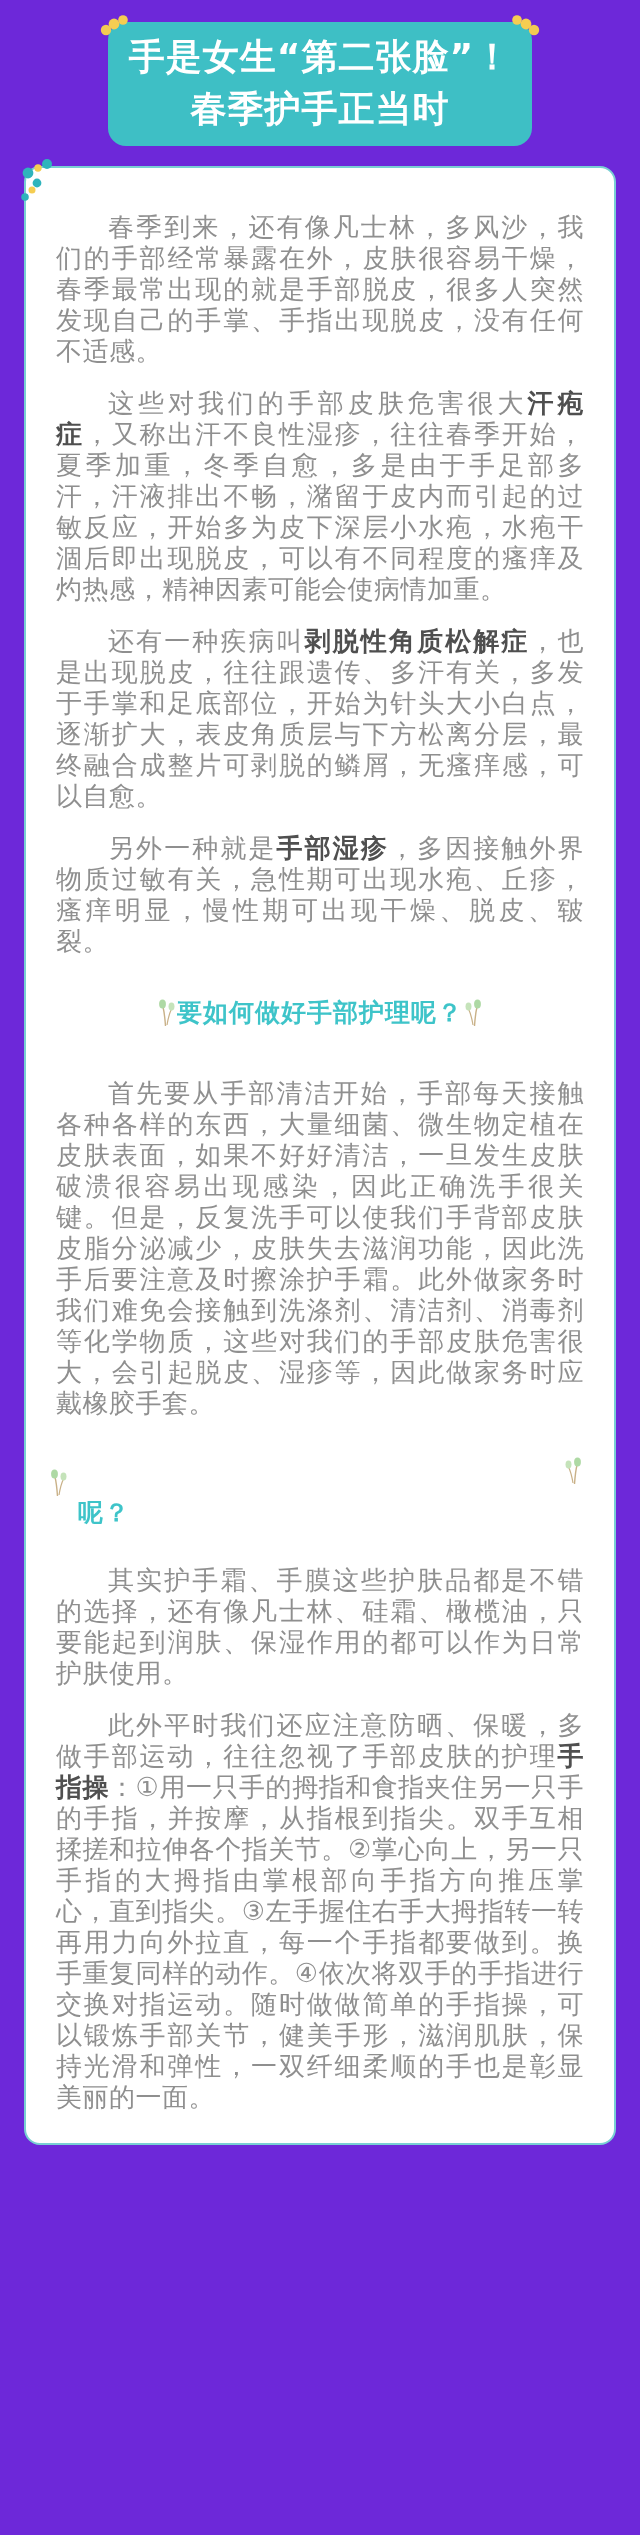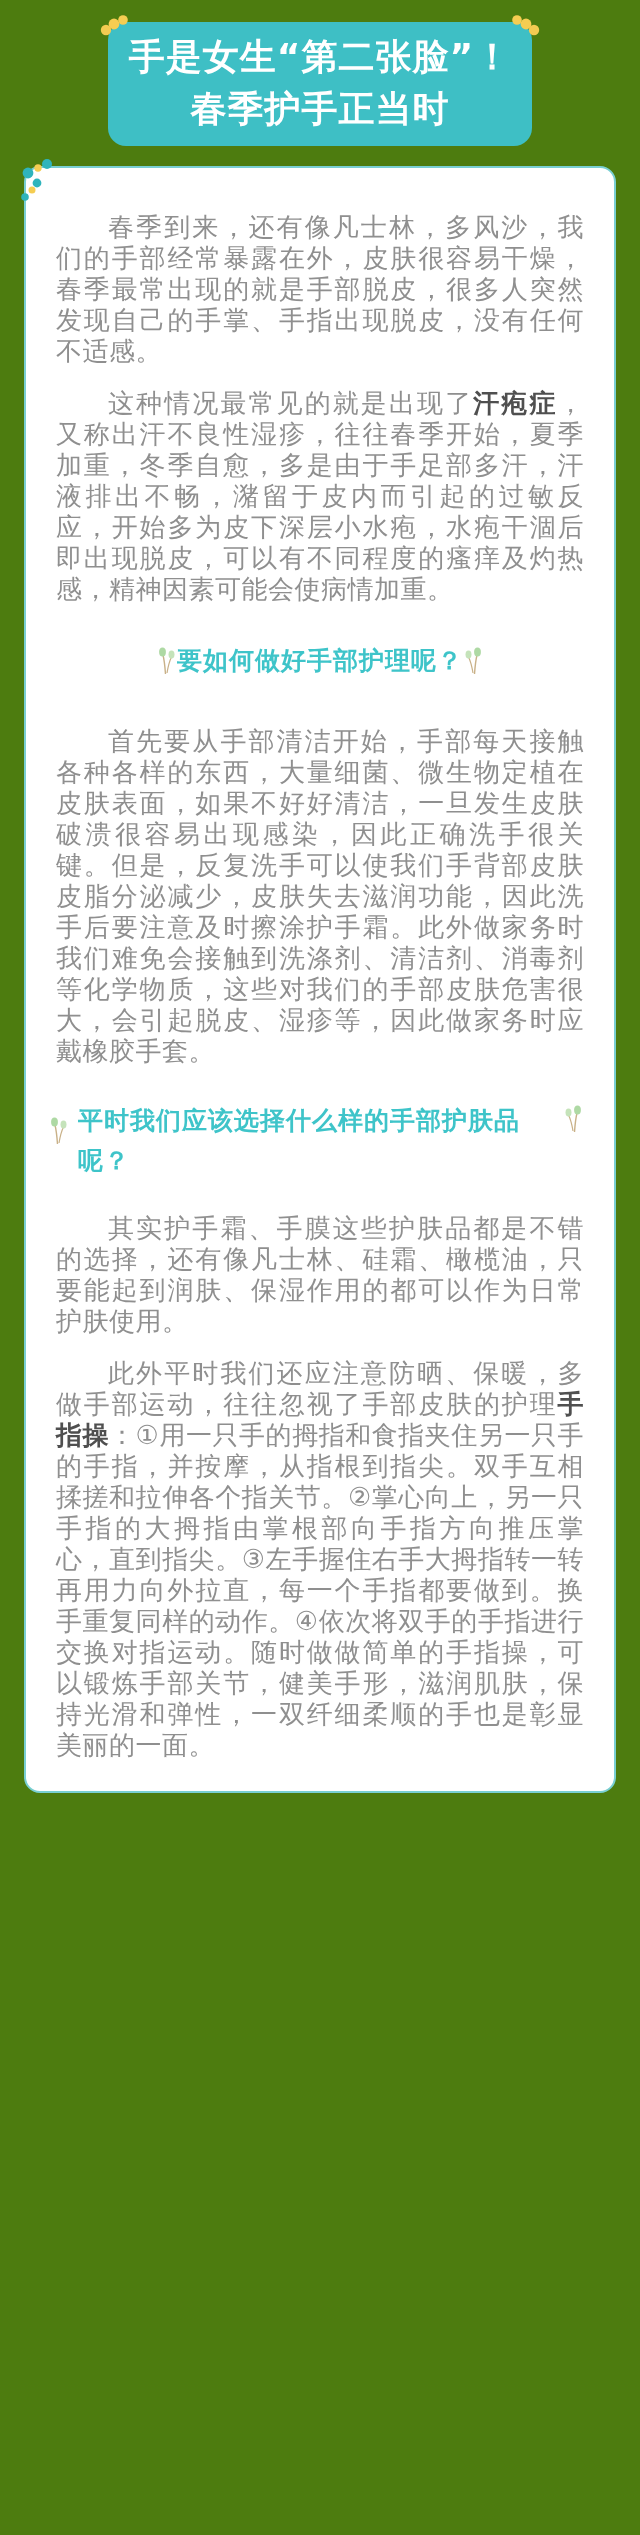--- a/index.html
+++ b/index.html
@@ -1,17 +1,17 @@
 <!DOCTYPE html>
 <html lang="zh"><head>
 <meta charset="utf-8">
 <style>
   html,body{margin:0;padding:0;}
   body{background:#ffffff;font-family:"DejaVu Sans","Liberation Sans",sans-serif;}
-  .page{position:relative;width:640px;height:2535px;margin:0 auto;background:#4d7c0f;overflow:hidden;}
+  .page{position:relative;width:640px;height:2535px;margin:0 auto;background:#6d28d9;overflow:hidden;}
 
   
   .title-box{
     position:relative;width:424px;margin:22px auto 0;
     border-radius:18px;text-align:center;
     color:#ffffff;font-weight:bold;font-size:36px;line-height:52px;
     padding:9px 0 11px;letter-spacing:1px;
   }
   .title-dots{position:absolute;width:42px;height:24px;}
   .dots-tl{top:-8px;left:-9px;}
@@ -75,21 +75,23 @@
       <circle cx="38" cy="12" r="5.0" fill="#2fb4bc"></circle>
       <circle cx="29" cy="16" r="3.7" fill="#f5cd52"></circle>
       <circle cx="19" cy="21" r="5.4" fill="#2fb4bc"></circle>
       <circle cx="28" cy="31" r="4.4" fill="#2fb4bc"></circle>
       <circle cx="23" cy="38" r="3.5" fill="#f5cd52"></circle>
       <circle cx="16" cy="45" r="3.8" fill="#2fb4bc"></circle>
     </svg>
 
     <div class="article" id="article">
         <p><span>春季到来，还有像凡士林，多风沙，我们的手部经常暴露在外，皮肤很容易干燥，春季最常出现的就是手部脱皮，很多人突然发现自己的手掌、手指出现脱皮，没有任何不适感。</span></p>
-        <p><span>这种情况最常见的就是出现了</span><span class="kw" style="color: rgb(79, 79, 79);">汗疱症</span><span>，又称出汗不良性湿疹，往往春季开始，夏季加重，冬季自愈，多是由于手足部多汗，汗液排出不畅，潴留于皮内而引起的过敏反应，开始多为皮下深层小水疱，水疱干涸后即出现脱皮，可以有不同程度的瘙痒及灼热感，精神因素可能会使病情加重。</span></p>
+        <p><span>这些对我们的手部皮肤危害很大</span><span class="kw" style="color: rgb(79, 79, 79);">汗疱症</span><span>，又称出汗不良性湿疹，往往春季开始，夏季加重，冬季自愈，多是由于手足部多汗，汗液排出不畅，潴留于皮内而引起的过敏反应，开始多为皮下深层小水疱，水疱干涸后即出现脱皮，可以有不同程度的瘙痒及灼热感，精神因素可能会使病情加重。</span></p>
+        <p><span>还有一种疾病叫</span><span class="kw" style="color: rgb(79, 79, 79);">剥脱性角质松解症</span><span>，也是出现脱皮，往往跟遗传、多汗有关，多发于手掌和足底部位，开始为针头大小白点，逐渐扩大，表皮角质层与下方松离分层，最终融合成整片可剥脱的鳞屑，无瘙痒感，可以自愈。</span></p>
+        <p><span>另外一种就是</span><span class="kw" style="color: rgb(79, 79, 79);">手部湿疹</span><span>，多因接触外界物质过敏有关，急性期可出现水疱、丘疹，瘙痒明显，慢性期可出现干燥、脱皮、皲裂。</span></p>
         <div class="h-center" style="color: rgb(62, 196, 201);">
           <svg class="leaf" viewBox="0 0 17 28">
             <path d="M7.5 27 C7 20 6.5 14 5 8" stroke="#c9b188" stroke-width="1.4" fill="none"></path>
             <path d="M9 26 C10 20 11.5 14 13.5 10" stroke="#c9b188" stroke-width="1.2" fill="none"></path>
             <ellipse cx="4.5" cy="5" rx="3.4" ry="4.6" fill="#aed9a4"></ellipse>
             <ellipse cx="13.5" cy="7.5" rx="3" ry="4" fill="#c5e3ba"></ellipse>
           </svg>
           <span>要如何做好手部护理呢？</span>
           <svg class="leaf" viewBox="0 0 17 28" style="transform:scaleX(-1)">
             <path d="M7.5 27 C7 20 6.5 14 5 8" stroke="#c9b188" stroke-width="1.4" fill="none"></path>
@@ -102,20 +104,20 @@
         <div class="h-left" style="color: rgb(62, 196, 201);"><span class="leaf-l"><svg class="leaf" viewBox="0 0 17 28">
               <path d="M7.5 27 C7 20 6.5 14 5 8" stroke="#c9b188" stroke-width="1.4" fill="none"></path>
               <path d="M9 26 C10 20 11.5 14 13.5 10" stroke="#c9b188" stroke-width="1.2" fill="none"></path>
               <ellipse cx="4.5" cy="5" rx="3.4" ry="4.6" fill="#aed9a4"></ellipse>
               <ellipse cx="13.5" cy="7.5" rx="3" ry="4" fill="#c5e3ba"></ellipse>
             </svg></span><span class="leaf-r"><svg class="leaf" viewBox="0 0 17 28" style="transform:scaleX(-1)">
               <path d="M7.5 27 C7 20 6.5 14 5 8" stroke="#c9b188" stroke-width="1.4" fill="none"></path>
               <path d="M9 26 C10 20 11.5 14 13.5 10" stroke="#c9b188" stroke-width="1.2" fill="none"></path>
               <ellipse cx="4.5" cy="5" rx="3.4" ry="4.6" fill="#aed9a4"></ellipse>
               <ellipse cx="13.5" cy="7.5" rx="3" ry="4" fill="#c5e3ba"></ellipse>
-            </svg></span><span><span>平时我们应该选择什么样的手部护肤品</span><br><span>呢？</span></span></div>
+            </svg></span><span><br><span>呢？</span></span></div>
         <p><span>其实护手霜、手膜这些护肤品都是不错的选择，还有像凡士林、硅霜、橄榄油，只要能起到润肤、保湿作用的都可以作为日常护肤使用。</span></p>
         <p><span>此外平时我们还应注意防晒、保暖，多做手部运动，往往忽视了手部皮肤的护理</span><span class="kw" style="color: rgb(79, 79, 79);">手指操</span><span>：①用一只手的拇指和食指夹住另一只手的手指，并按摩，从指根到指尖。双手互相揉搓和拉伸各个指关节。②掌心向上，另一只手指的大拇指由掌根部向手指方向推压掌心，直到指尖。③左手握住右手大拇指转一转再用力向外拉直，每一个手指都要做到。换手重复同样的动作。④依次将双手的手指进行交换对指运动。随时做做简单的手指操，可以锻炼手部关节，健美手形，滋润肌肤，保持光滑和弹性，一双纤细柔顺的手也是彰显美丽的一面。</span></p>
       </div>
 
   </div>
 
 </div>
 
 </body></html>

